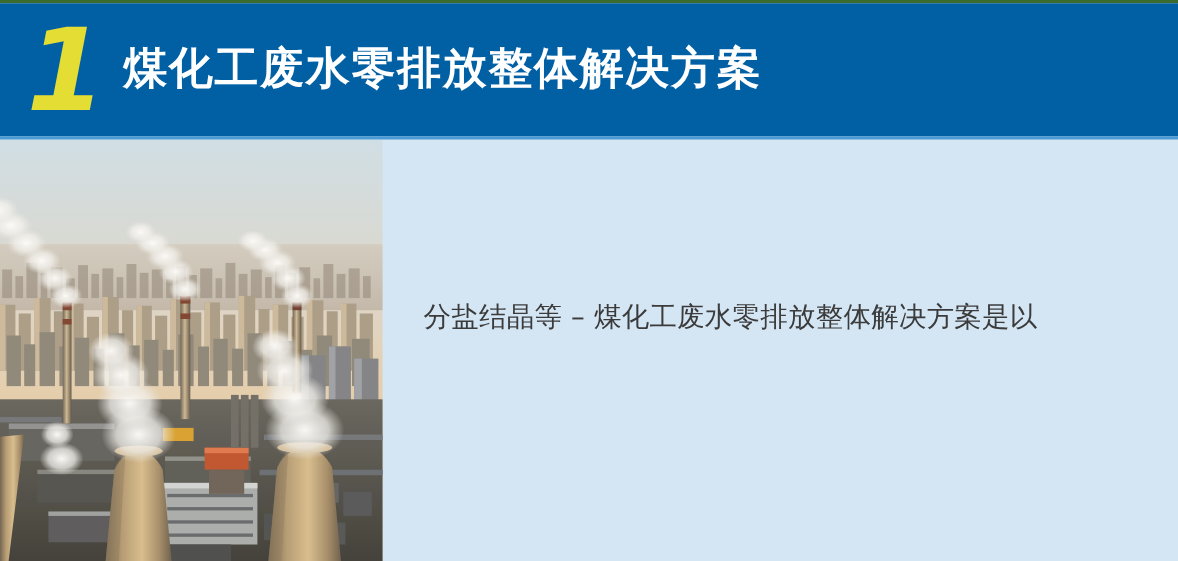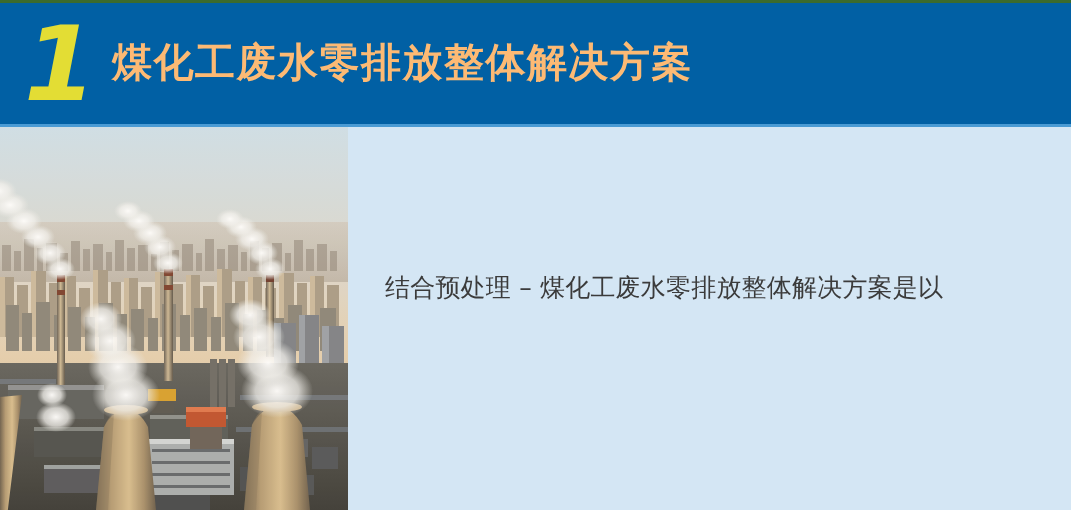--- a/index.html
+++ b/index.html
@@ -56,21 +56,21 @@
     letter-spacing: -2px;
     user-select: none;
   }
   #header-title {
     position: absolute;
     left: 112px;
     top: 33px;
     font-family: "DejaVu Sans", sans-serif;
     font-size: 40px;
     font-weight: bold;
-    color: #fdba74;
+    color: #ffffff;
     letter-spacing: 1.5px;
     line-height: 52px;
     white-space: nowrap;
   }
   
   #body-area {
     position: absolute;
     left: 0; top: 127px;
     width: 1071px;
     height: 383px;
@@ -362,19 +362,19 @@
         <ellipse cx="252" cy="112" rx="17" ry="12" fill="url(#smoke)"></ellipse>
         <ellipse cx="241" cy="100" rx="16" ry="11" fill="url(#smoke)"></ellipse>
         <ellipse cx="230" cy="92" rx="14" ry="10" fill="url(#smoke)"></ellipse>
       </g>
 
       <rect x="0" y="0" width="348" height="383" fill="#e8c89a" opacity="0.07"></rect>
     </svg>
   </div>
 
   <div id="description">
-    <span class="desc-line">结合预处理 – 煤化工废水零排放整体解决方案是以</span>
+    <span class="desc-line">分盐结晶等 – 煤化工废水零排放整体解决方案是以</span>
     
     
     
   </div>
 
 </div>
 
 </body></html>

